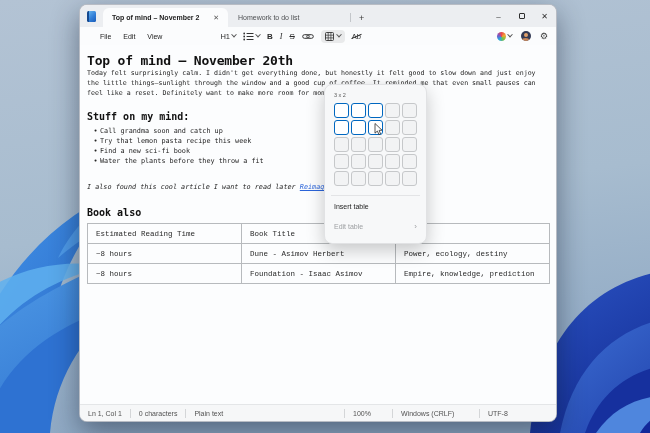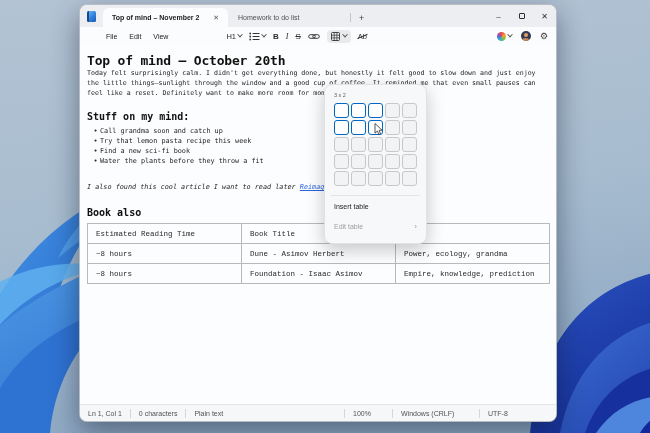--- a/index.html
+++ b/index.html
@@ -24,21 +24,21 @@
   .tab-inactive { height:19px; display:flex; align-items:center; padding:0 10px; width:120px; }
   .tab-inactive .tab-label { font-size:7px; color:#4d4f52; white-space:nowrap; }
   .tab-divider { width:1px; height:9px; background:#c3c6ca; margin:0 2px 5px 2px; }
   .new-tab { font-size:9px; color:#3c3c3c; padding:0 6px; height:19px; display:flex; align-items:center; }
   .tb-spacer { flex:1; }
   .win-controls { display:flex; align-self:stretch; align-items:center; }
   .win-btn { width:23px; height:22px; display:flex; align-items:center; justify-content:center; font-size:8px; color:#2f2f2f; }
   .win-btn .maxbox { width:6px; height:6px; border:1px solid #2f2f2f; border-radius:1px; }
 
   
-  .menurow { height:18px; display:flex; align-items:center; background:#fbfcfd; padding-left:20px; flex-shrink:0; }
+  .menurow { height:18px; display:flex; align-items:center; background:#fbfcfd; padding-left:14px; flex-shrink:0; }
   .menu-item { font-size:7px; color:#222; padding:0 6px; }
   .toolbar { display:flex; align-items:center; margin-left:52px; gap:7px; }
   .tool { display:flex; align-items:center; gap:2px; color:#2b2b2b; }
   .tool .txt { font-size:7.5px; }
   .chev { width:4px; height:4px; border-right:1px solid #555; border-bottom:1px solid #555;
     transform:rotate(45deg) translate(-1px,-1px); display:inline-block; }
   .bold-btn { font-size:8px; font-weight:700; }
   .italic-btn { font-size:8px; font-style:italic; font-family:"Liberation Serif",serif; }
   .strike-btn { font-size:8px; text-decoration:line-through; }
   .table-btn { background:#e9eaeb; border-radius:4px; padding:2px 4px; display:flex; align-items:center; gap:3px; }
@@ -205,21 +205,21 @@
         <span class="tool">
           <span class="copilot"></span>
           <span class="chev"></span>
         </span>
         <span class="avatar"></span>
         <span class="gear">⚙</span>
       </div>
     </div>
 
     <div class="doc">
-      <div class="doc-title">Top of mind – October 20th</div>
+      <div class="doc-title">Top of mind – November 20th</div>
       <div class="doc-para">Today felt surprisingly calm. I didn't get everything done, but honestly it felt good to slow down and just enjoy
 the little things—sunlight through the window and a good cup of coffee. It reminded me that even small pauses can
 feel like a reset. Definitely want to make more room for moments like this.</div>
       <div class="doc-h3">Stuff on my mind:</div>
       <div class="bullets">
           <div class="bullet-row">
             <span class="dot">•</span>
             <span>Call grandma soon and catch up</span>
           </div>
           <div class="bullet-row">
@@ -242,21 +242,21 @@
             <tr>
               <th>Estimated Reading Time</th>
               <th>Book Title</th>
               <th>Theme</th>
             </tr>
           </thead>
         <tbody>
             <tr>
               <td>~8 hours</td>
               <td>Dune - Asimov Herbert</td>
-              <td>Power, ecology, grandma</td>
+              <td>Power, ecology, destiny</td>
             </tr>
             <tr>
               <td>~8 hours</td>
               <td>Foundation - Isaac Asimov</td>
               <td>Empire, knowledge, prediction</td>
             </tr>
           </tbody>
       </table>
 
       <div class="dropdown">

